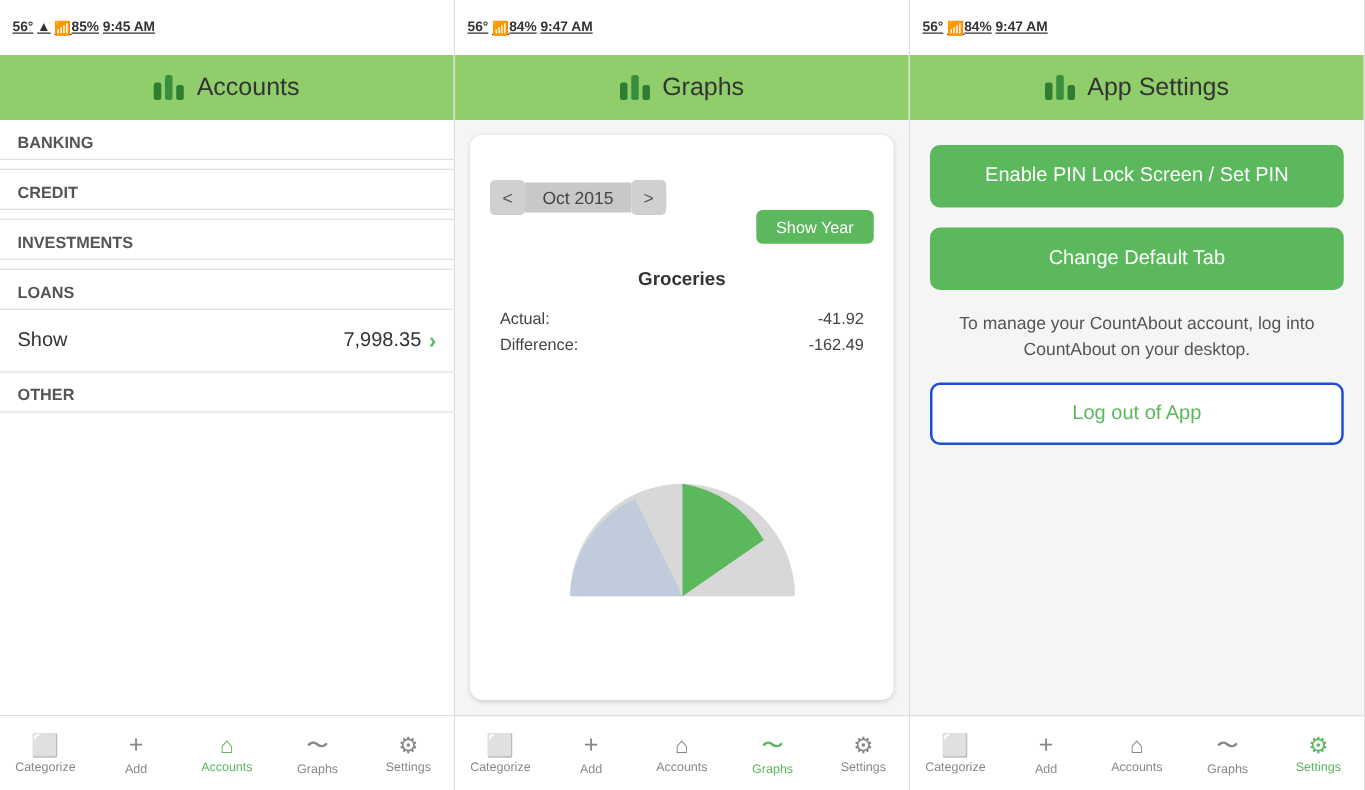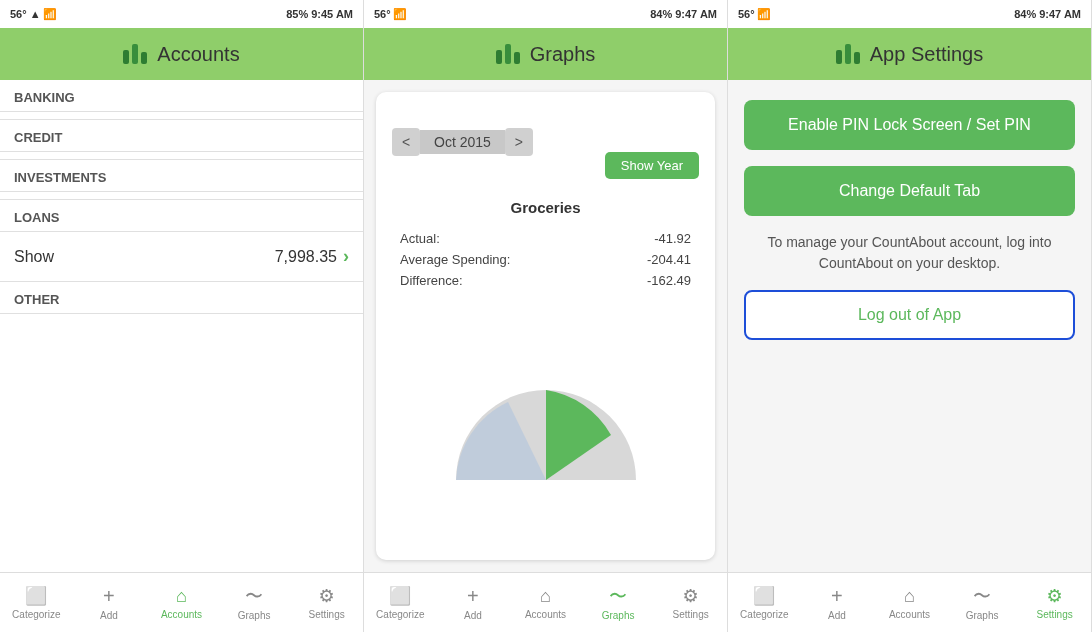--- a/index.html
+++ b/index.html
@@ -18,29 +18,30 @@
       height: 632px;
       display: flex;
       flex-direction: column;
       background: #fff;
       border-right: 1px solid #ddd;
       overflow: hidden;
     }
 
     
     .status-bar {
-      height: 28px;
+      height: 44px;
       background: #fff;
       display: flex;
       align-items: center;
-      justify-content: space-between;
+      justify-content: flex-start;
       padding: 0 10px;
       font-size: 11px;
       font-weight: 600;
       color: #333;
+      text-decoration: underline;
     }
     .status-left { display: flex; align-items: center; gap: 3px; }
     .status-right { display: flex; align-items: center; gap: 3px; }
 
     
     .app-header {
       height: 52px;
       background: #8fce6a;
       display: flex;
       align-items: center;
@@ -343,24 +344,20 @@
       </div>
 
       <div class="graph-category">Groceries</div>
 
       <div class="graph-stats">
         <div class="graph-stat-row">
           <span>Actual:</span>
           <span class="graph-stat-value">-41.92</span>
         </div>
         <div class="graph-stat-row">
-          <span>Average Spending:</span>
-          <span class="graph-stat-value">-204.41</span>
-        </div>
-        <div class="graph-stat-row">
           <span>Difference:</span>
           <span class="graph-stat-value">-162.49</span>
         </div>
       </div>
 
       <div class="pie-container">
         <svg width="200" height="120" viewBox="0 0 200 120">
 
           <path d="M10,110 A90,90 0 0,1 190,110" fill="#d8d8d8"></path>
 

